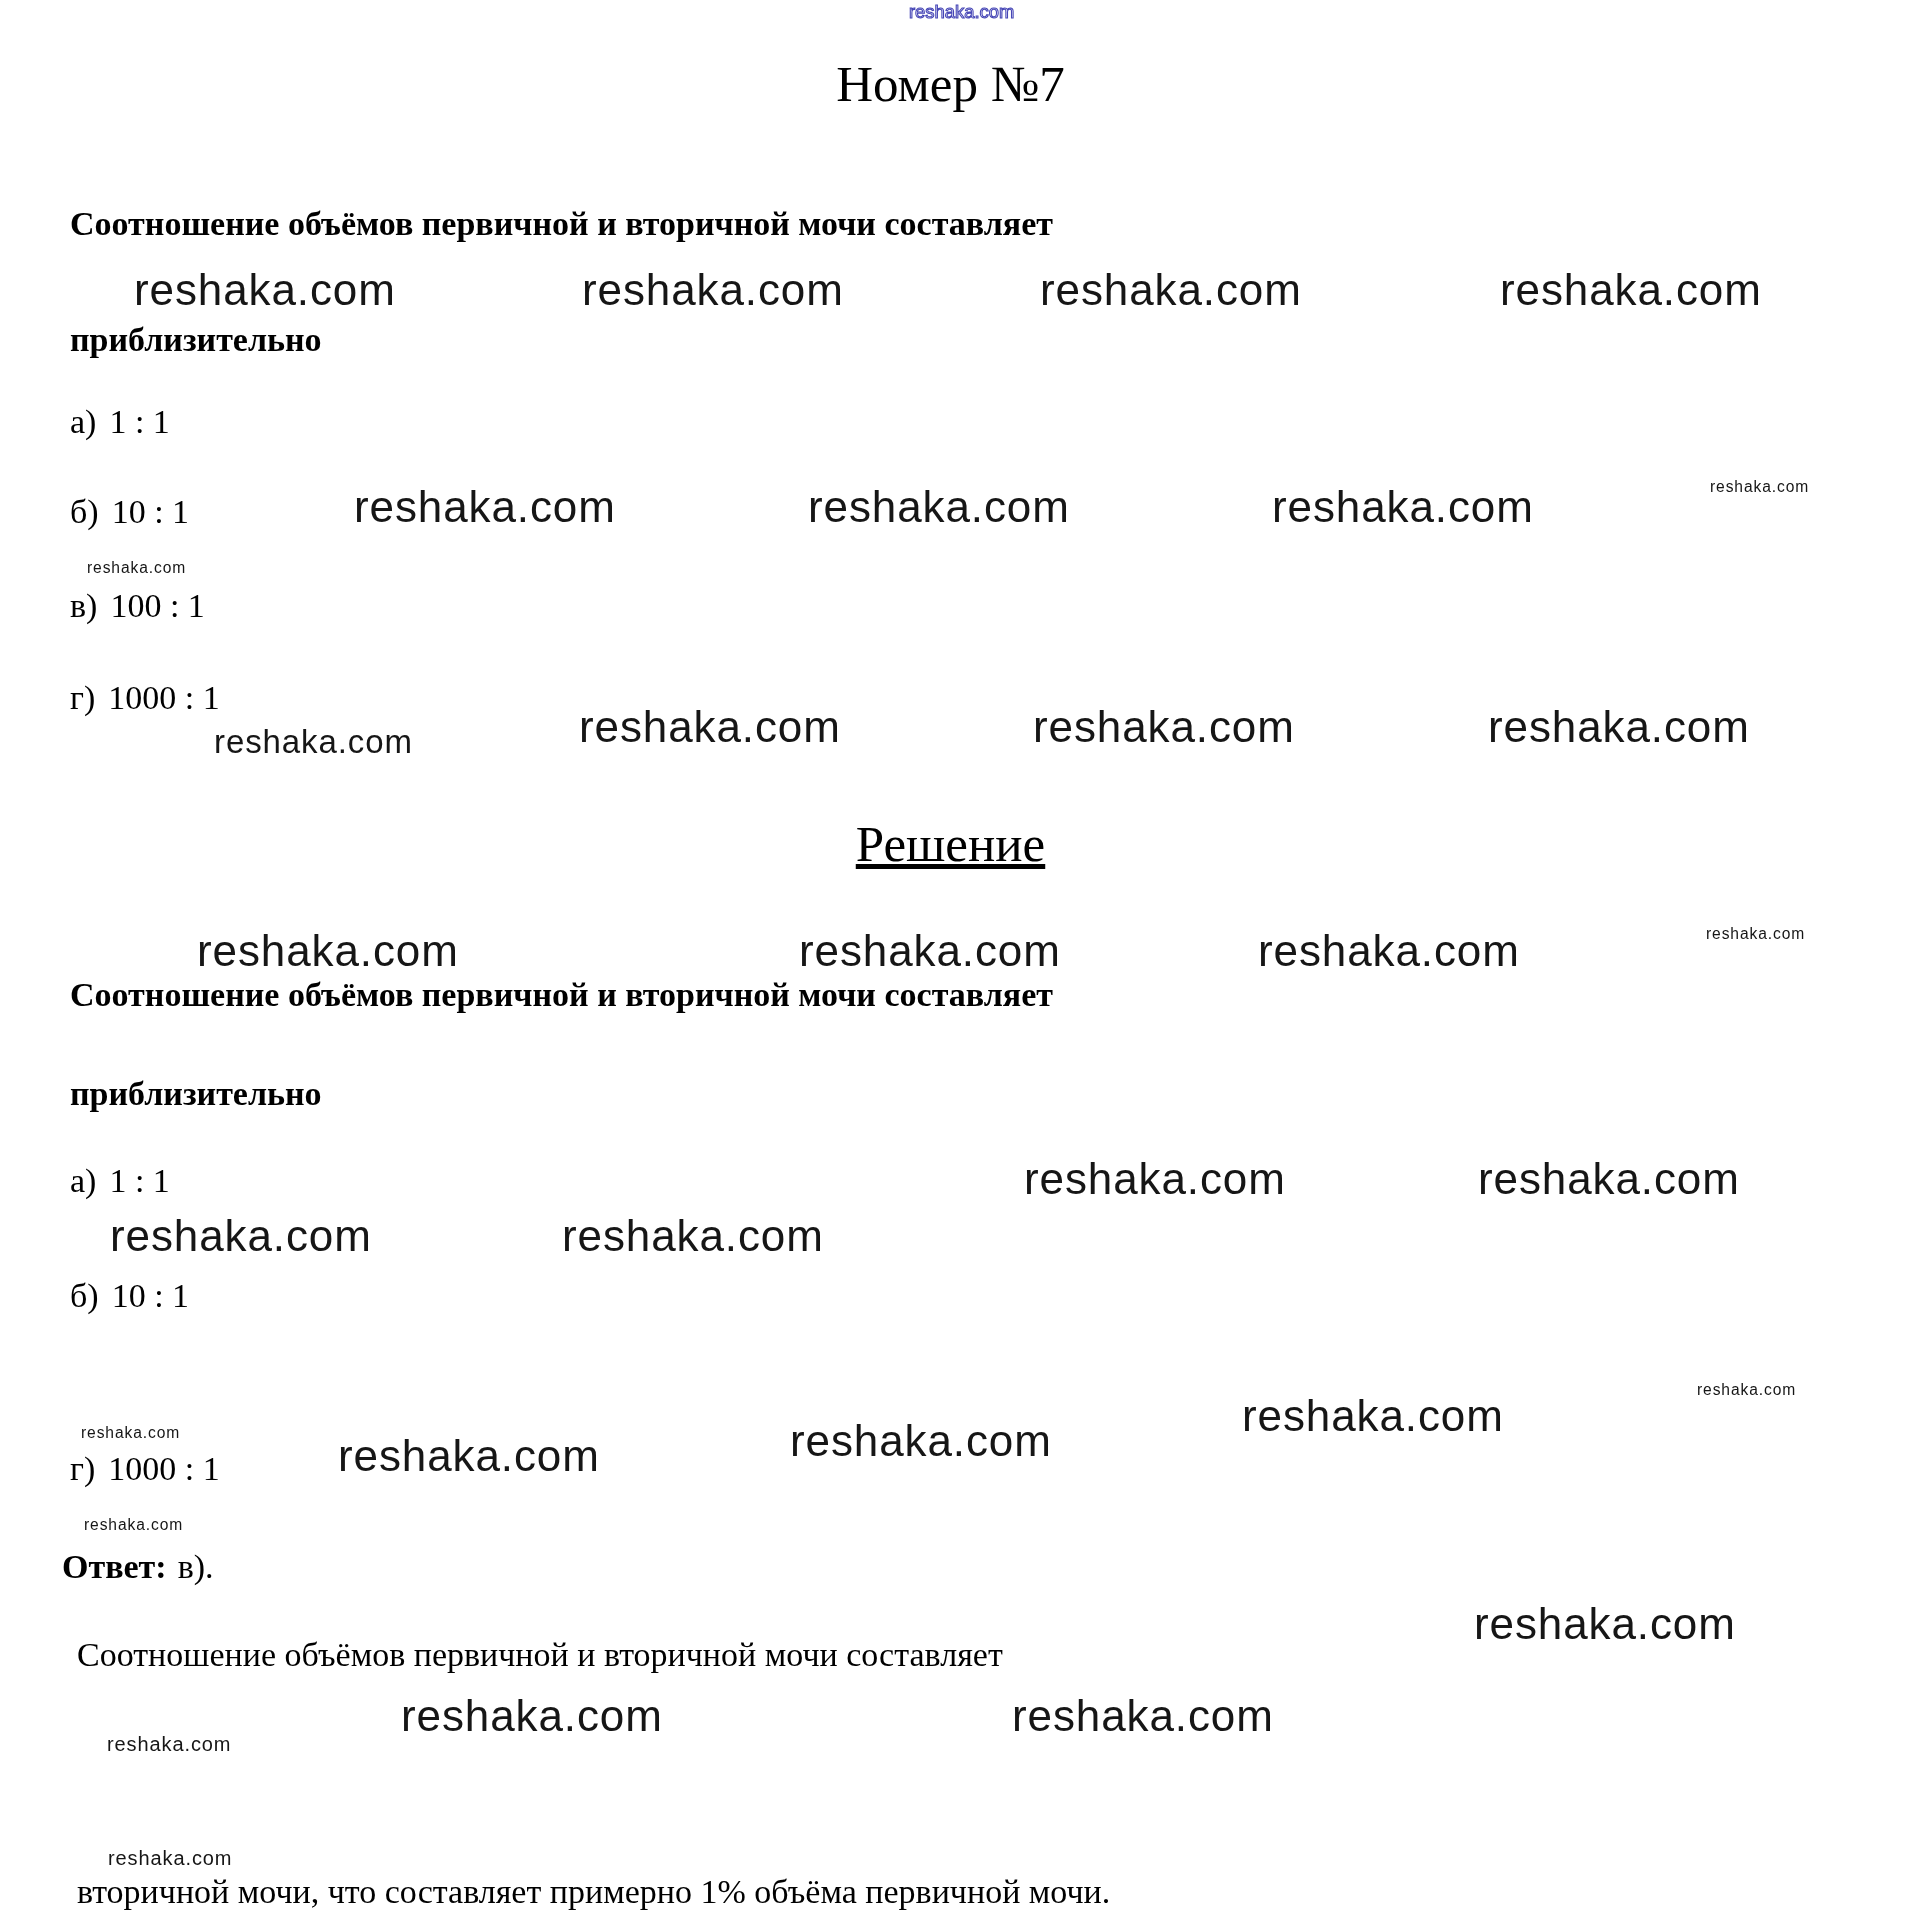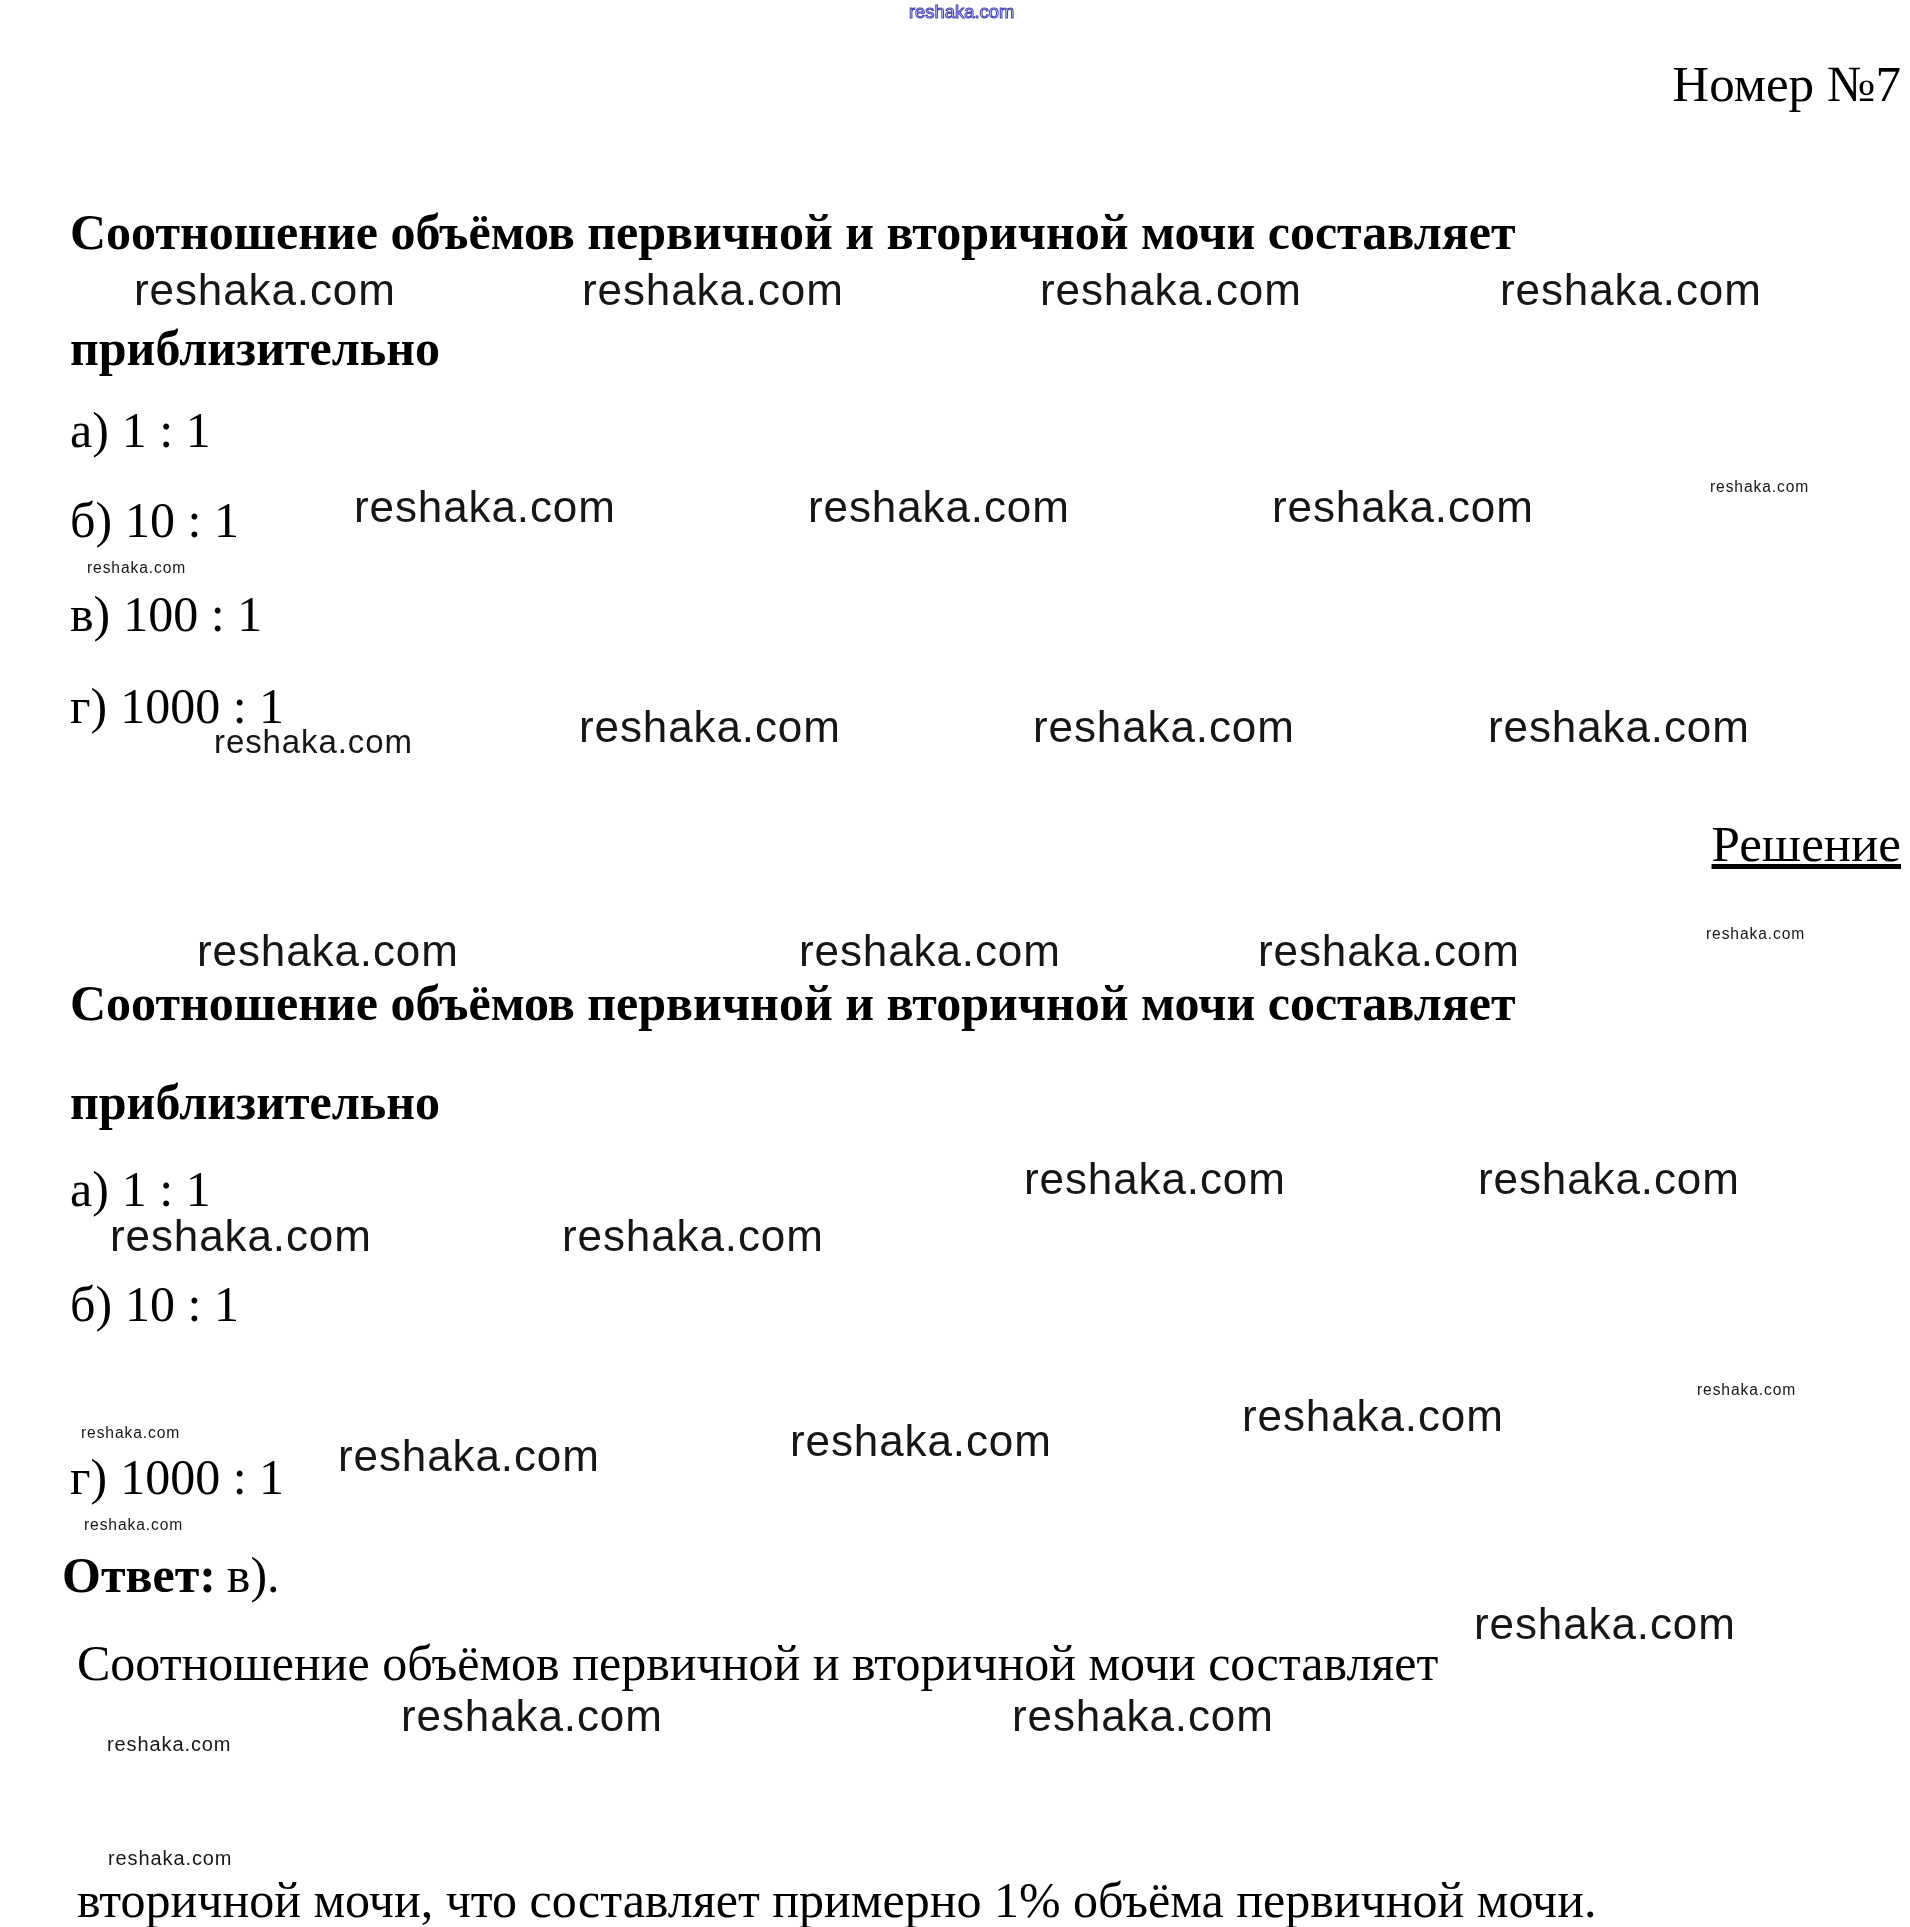--- a/index.html
+++ b/index.html
@@ -4,23 +4,23 @@
 <style>
   html,body{margin:0;padding:0;background:#ffffff;}
   .page{
     position:relative;
     width:1910px;height:1928px;
     background:#ffffff;
     font-family:"Liberation Serif",serif;
     color:#000000;
     overflow:hidden;
   }
-  .t{position:absolute;white-space:nowrap;font-size:50px;line-height:1.15;}
+  .t{position:absolute;white-space:nowrap;font-size:34px;line-height:1.15;}
   .bold{font-weight:bold;}
-  .center{left:0;width:1901px;text-align:right;}
+  .center{left:0;width:1901px;text-align:center;}
   .title{font-size:51px;}
   .opt .val{margin-left:13px;}
   .ans .val{margin-left:11px;}
   .seg-bold{font-weight:bold;margin-left:11px;}
   .opt-box{
     display:inline-block;
     border:6.4px solid #000;
     padding:7.3px 13px;
     margin-right:1.8px;
   }

